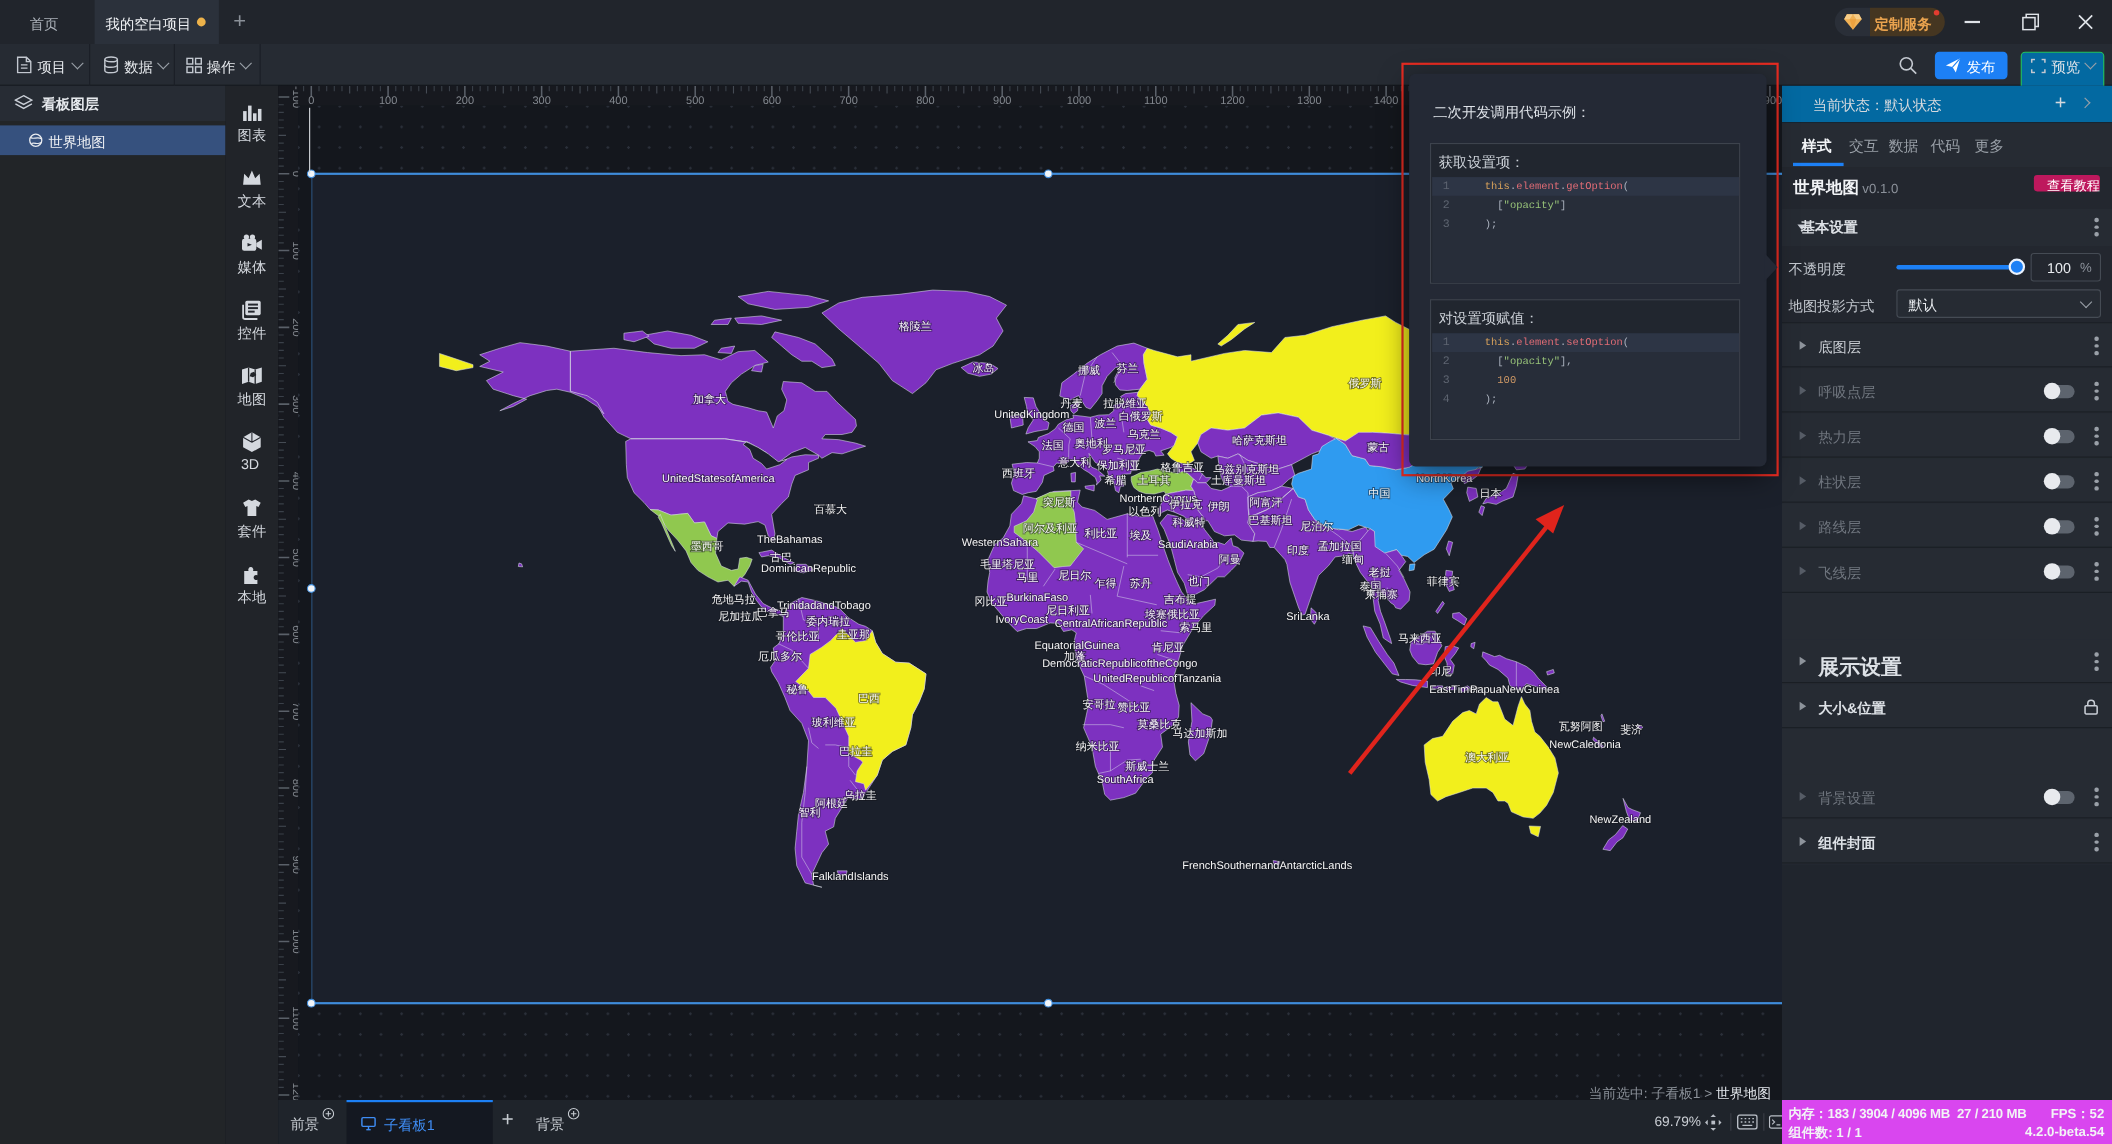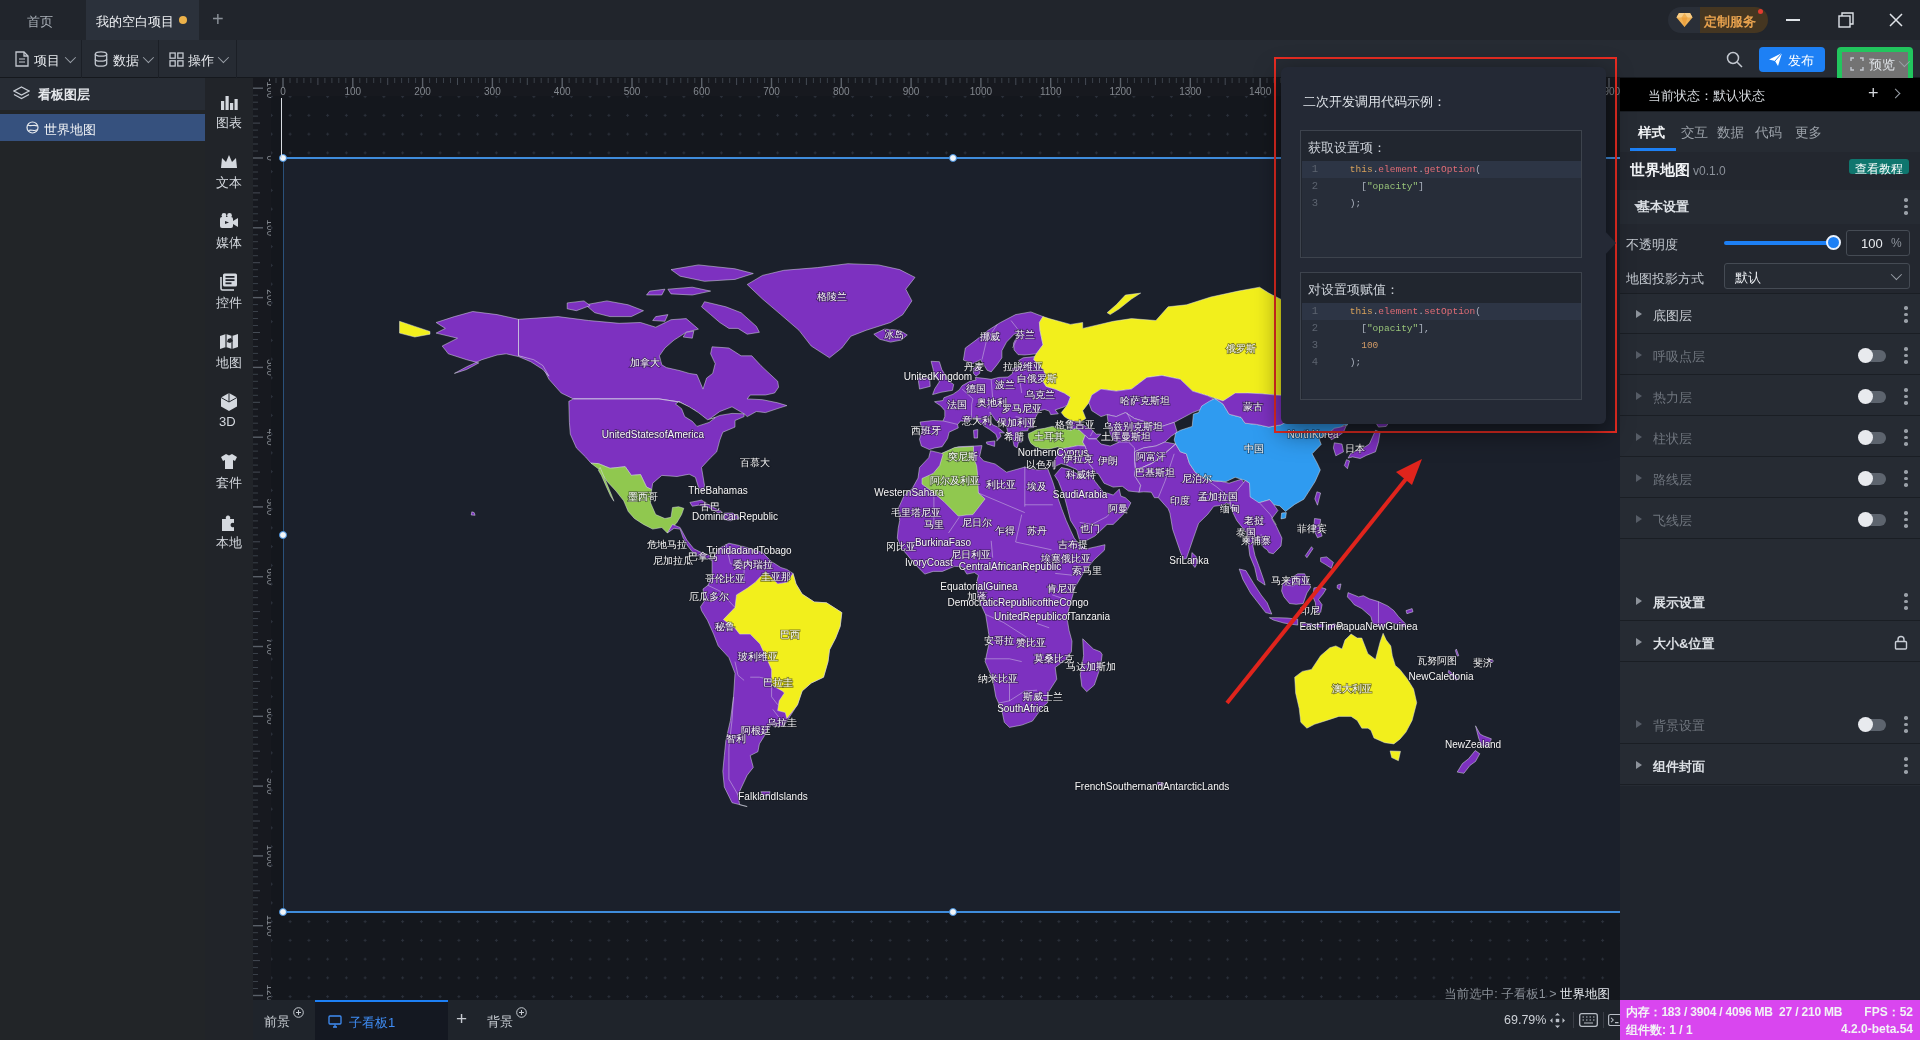--- a/index.html
+++ b/index.html
@@ -96,21 +96,21 @@
     <circle cx="7" cy="7" r="5.5" fill="none" stroke="#c3c8d0" stroke-width="1.5"></circle>
     <path d="M11.2 11.2 L16 16" stroke="#c3c8d0" stroke-width="1.5"></path>
   </svg>
   <div class="abs" style="left:1759px;top:7px;width:66px;height:25px;background:#1d80f5;border-radius:4px">
     <svg class="abs" style="left:9px;top:5px" width="15" height="15" viewBox="0 0 15 15">
       <path d="M1 7.5 L14 1 L10 14 L7 9 Z" fill="#fff"></path>
       <path d="M7 9 L14 1" stroke="#1d80f5" stroke-width="1"></path>
     </svg>
     <div class="abs" style="left:29px;top:5px;font-size:13px;color:#fff">发布</div>
   </div>
-  <div class="abs" style="left:1837px;top:7px;width:76px;height:42px;background:#737373;border:5px solid #22c55e;border-radius:4px">
+  <div class="abs" style="left:1837px;top:7px;width:76px;height:42px;background:#0369a1;border:1px solid #22c55e;border-radius:4px">
     <svg class="abs" style="left:8px;top:5px" width="14" height="14" viewBox="0 0 14 14">
       <path d="M1 4 V1 H4 M10 1 H13 V4 M13 10 V13 H10 M4 13 H1 V10" fill="none" stroke="#c3c8d0" stroke-width="1.4"></path>
     </svg>
     <div class="abs" style="left:27px;top:4px;font-size:13px;color:#dfe3e8">预览</div>
     <span class="chev abs" style="left:57px;top:7px"></span>
   </div>
 </div>
 
 <div id="leftpanel">
   <div class="abs" style="left:0;top:0;width:205px;height:32px;background:#272c34">
@@ -806,37 +806,37 @@
       <line x1="0" y1="903.5" x2="5" y2="903.5" stroke="#3a4049" stroke-width="1"></line>
       <line x1="0" y1="910.5" x2="5" y2="910.5" stroke="#3a4049" stroke-width="1"></line>
       <line x1="0" y1="917.5" x2="10" y2="917.5" stroke="#5a6069" stroke-width="1.4"></line>
       <text x="13.5" y="917.5" class="rl" text-anchor="middle" transform="rotate(90 13.5 917.5)">1200</text>
     </svg>
 
   <div class="abs" style="left:947px;top:908px;width:410px;text-align:right;font-size:12.5px;color:#8b9199">当前选中: 子看板1 &gt; <span style="color:#e2e6eb">世界地图</span></div>
 </div>
 
 <div id="rightpanel">
-  <div class="abs" style="left:0;top:0;width:300px;height:34px;background:#000000;border-bottom:1px solid #1a1e24">
+  <div class="abs" style="left:0;top:0;width:300px;height:34px;background:#0369a1;border-bottom:1px solid #1a1e24">
     <div class="abs" style="left:28px;top:9px;font-size:13px;color:#d5d9de">当前状态：默认状态</div>
     <div class="abs" style="left:248px;top:5px;font-size:18px;color:#d5d9de;font-weight:300">+</div>
     <div class="abs" style="left:272px;top:12px;width:7px;height:7px;border-right:1.5px solid #9aa0a8;border-top:1.5px solid #9aa0a8;transform:rotate(45deg)"></div>
   </div>
   <div class="abs" style="left:0;top:34px;width:300px;height:40px;background:#262b33">
     <div class="abs" style="left:18px;top:12px;font-size:13.5px;color:#f2f4f7;font-weight:bold">样式</div>
     <div class="abs" style="left:10px;top:36px;width:46px;height:3px;background:#1d80f5"></div>
     <div class="abs" style="left:61px;top:12px;font-size:13.5px;color:#9aa0a8">交互</div>
     <div class="abs" style="left:97px;top:12px;font-size:13.5px;color:#9aa0a8">数据</div>
     <div class="abs" style="left:135px;top:12px;font-size:13.5px;color:#9aa0a8">代码</div>
     <div class="abs" style="left:175px;top:12px;font-size:13.5px;color:#9aa0a8">更多</div>
   </div>
   <div class="abs" style="left:0;top:74px;width:300px;height:38px;background:#23272f">
     <div class="abs" style="left:10px;top:9px;font-size:15px;font-weight:bold;color:#f2f4f7">世界地图</div>
     <div class="abs" style="left:73px;top:12px;font-size:12px;color:#8b919a">v0.1.0</div>
-    <div class="abs" style="left:229px;top:7px;width:60px;height:15px;background:#0f766e;border-radius:3px;text-align:center;font-size:12px;color:#fff;line-height:21px">查看教程</div>
+    <div class="abs" style="left:229px;top:7px;width:60px;height:15px;background:#be185d;border-radius:3px;text-align:right;font-size:12px;color:#fff;line-height:21px">查看教程</div>
   </div>
 
   <div class="abs" style="left:0;top:112px;width:300px;height:34px;background:#262b33">
     <div class="abs" style="left:14px;top:14px;width:0;height:0;border-top:5px solid #c9ced6;border-left:4px solid transparent;border-right:4px solid transparent"></div>
     <div class="abs" style="left:17px;top:8px;font-size:13px;font-weight:bold;color:#dde1e6">基本设置</div>
     <div class="dots3" style="top:8px">
         <i></i>
         <i></i>
         <i></i>
       </div>
@@ -919,21 +919,21 @@
         <i></i>
       </div>
       <div class="dots3" style="top:12px">
         <i></i>
         <i></i>
         <i></i>
       </div>
     </div>
   <div class="secrow" style="top:503px">
       <div style="position:absolute;left:16px;top:16px;width:0;height:0;border-left:6px solid #8d939b;border-top:4.5px solid transparent;border-bottom:4.5px solid transparent"></div>
-      <div style="position:absolute;left:33px;top:13px;font-size:13px;font-weight:bold;color:#dde1e6">展示设置</div>
+      <div style="position:absolute;left:33px;top:13px;font-size:19px;font-weight:bold;color:#dde1e6">展示设置</div>
       <div class="dots3" style="top:12px">
         <i></i>
         <i></i>
         <i></i>
       </div>
     </div>
   <div class="secrow" style="top:544px">
       <div style="position:absolute;left:16px;top:16px;width:0;height:0;border-left:6px solid #8d939b;border-top:4.5px solid transparent;border-bottom:4.5px solid transparent"></div>
       <div style="position:absolute;left:33px;top:13px;font-size:13px;font-weight:bold;color:#dde1e6">大小&amp;位置</div>
       <svg style="position:absolute;right:12px;top:13px" width="14" height="15" viewBox="0 0 14 15">

